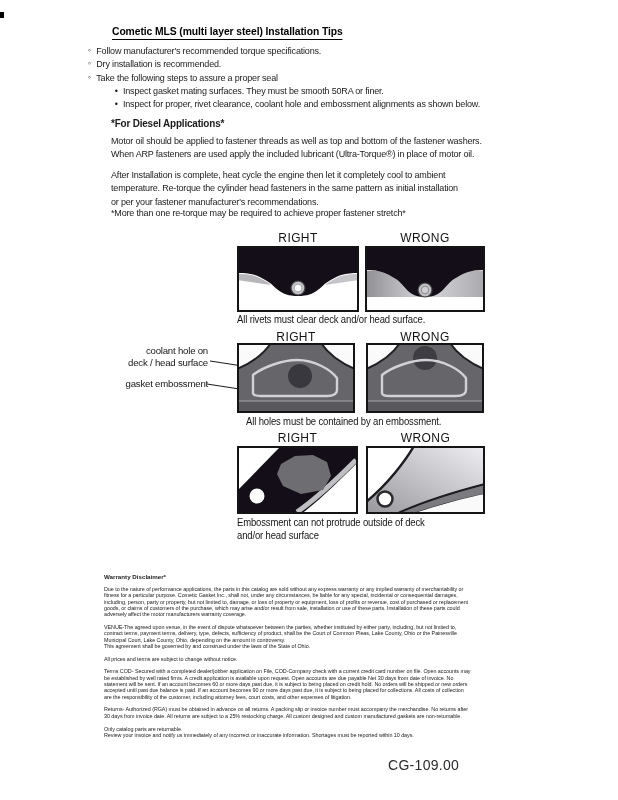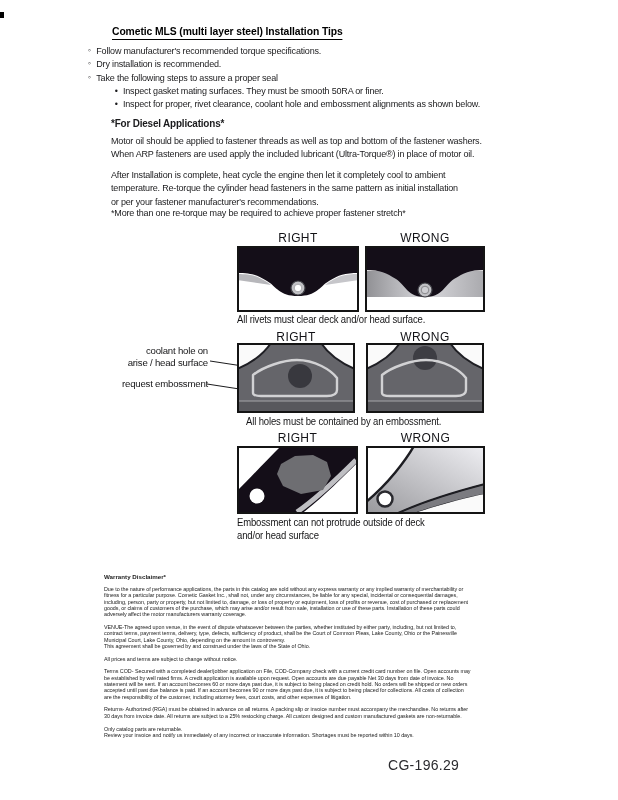--- a/index.html
+++ b/index.html
@@ -140,22 +140,22 @@
       <rect x="1" y="1" width="118" height="64" fill="none" stroke="#141414" stroke-width="2"></rect>
     </svg>
   </div>
 
   <div class="caption" style="left:237px;top:313px;">All rivets must clear deck and/or head surface.</div>
 
   <div class="rw-label" style="left:237px;top:330px;width:118px;">RIGHT</div>
   <div class="rw-label" style="left:366px;top:330px;width:118px;">WRONG</div>
 
   <div class="side-label" style="left:100px;top:345px;">coolant hole on
-arise / head surface</div>
-  <div class="side-label" style="left:100px;top:378px;">request embossment</div>
+deck / head surface</div>
+  <div class="side-label" style="left:100px;top:378px;">gasket embossment</div>
 
   <svg class="leader-overlay" width="618" height="800" viewBox="0 0 618 800">
     <line x1="210" y1="361" x2="295" y2="374" stroke="#1b1b1d" stroke-width="1"></line>
     <line x1="207" y1="384" x2="259" y2="392" stroke="#1b1b1d" stroke-width="1"></line>
   </svg>
 
   <div class="panel" style="left:237px;top:343px;">
     <svg width="118" height="70" viewBox="0 0 118 70">
       <rect x="0" y="0" width="118" height="70" fill="#65656a"></rect>
       <rect x="0" y="58" width="118" height="12" fill="#58585d"></rect>
@@ -240,15 +240,15 @@
 be established by well rated firms.  A credit application is available upon request.  Open accounts are due payable Net 30 days from date of invoice.  No
 statement will be sent.  If an account becomes 60 or more days past due, it is subject to being placed on credit hold.  No orders will be shipped or new orders
 accepted until past due balance is paid.  If an account becomes 90 or more days past due, it is subject to being placed for collections.  All costs of collection
 are the responsibility of the customer, including attorney fees, court costs, and other expenses of litigation.</p>
     <p>Returns- Authorized (RGA) must be obtained in advance on all returns.  A packing slip or invoice number must accompany the merchandise.  No returns after
 30 days from invoice date.  All returns are subject to a 25% restocking charge.  All custom designed and custom manufactured gaskets are non-returnable.</p>
     <p>Only catalog parts are returnable.
 Review your invoice and notify us immediately of any incorrect or inaccurate information.  Shortages must be reported within 10 days.</p>
   </div>
 
-  <div class="footer-code">CG-196.29</div>
+  <div class="footer-code">CG-109.00</div>
 
 </div>
 
 </body></html>

